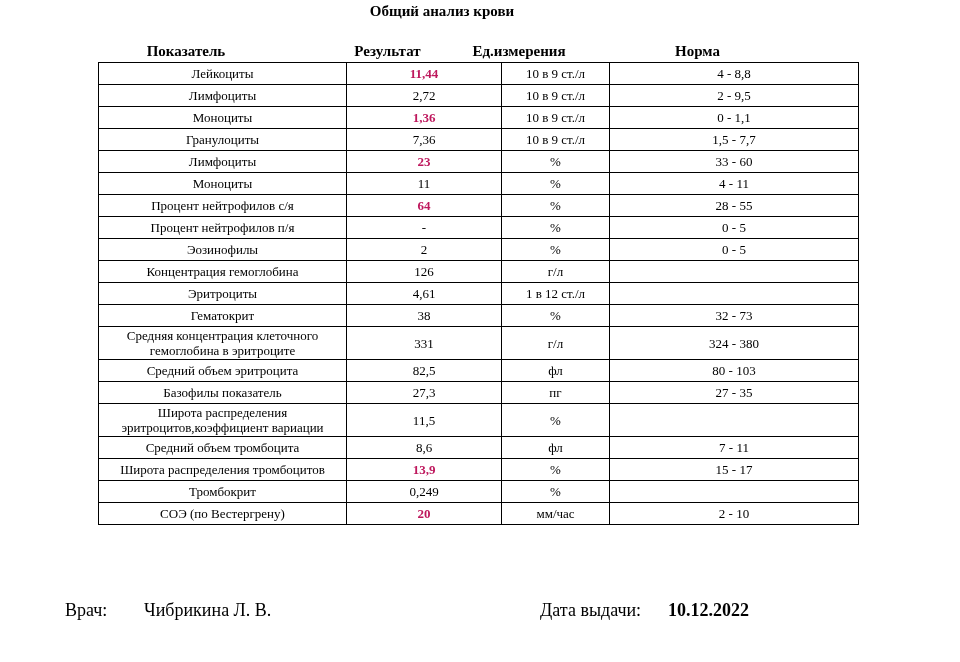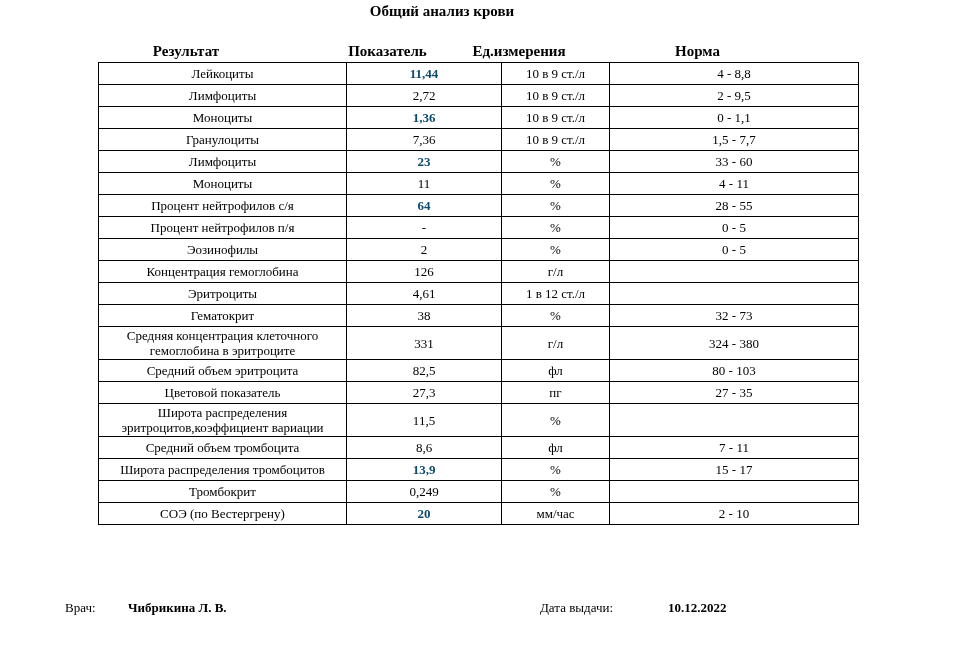--- a/index.html
+++ b/index.html
@@ -59,47 +59,47 @@
   table.results td {
     border: 1px solid #000000;
     text-align: center;
     vertical-align: middle;
     height: 19px;
     padding: 1px 4px;
     line-height: 15px;
     overflow: hidden;
   }
   td.abnormal {
-    color: #0c4a6e;
+    color: #be185d;
     font-weight: bold;
   }
   .footer {
     position: absolute;
     top: 600px;
     left: 0;
     width: 760px;
-    font-size: 13px;
+    font-size: 18px;
     height: 20px;
   }
   .footer span { position: absolute; top: 0; white-space: nowrap; }
   .doctor-label { left: 65px; }
-  .doctor-name  { left: 128px; font-weight: bold; }
+  .doctor-name  { left: 144px; font-weight: normal; }
   .date-label   { left: 540px; }
   .date-value   { left: 668px; font-weight: bold; }
 </style>
 </head>
 <body>
 
 <div class="page">
 
   <div class="title">Общий анализ крови</div>
 
   <div class="col-headers">
+    <div class="col-h">Показатель</div>
     <div class="col-h">Результат</div>
-    <div class="col-h">Показатель</div>
     <div class="col-h">Ед.измерения</div>
     <div class="col-h">Норма</div>
   </div>
 
   <table class="results">
     <colgroup>
       <col class="c1">
         <col class="c2">
         <col class="c3">
         <col class="c4">
@@ -183,21 +183,21 @@
           <td>г/л</td>
           <td>324 - 380</td>
         </tr>
         <tr>
           <td>Средний объем эритроцита</td>
           <td>82,5</td>
           <td>фл</td>
           <td>80 - 103</td>
         </tr>
         <tr>
-          <td>Цветовой показатель</td>
+          <td>Базофилы показатель</td>
           <td>27,3</td>
           <td>пг</td>
           <td>27 - 35</td>
         </tr>
         <tr>
           <td>Широта распределения эритроцитов,коэффициент вариации</td>
           <td>11,5</td>
           <td>%</td>
           <td></td>
         </tr>

